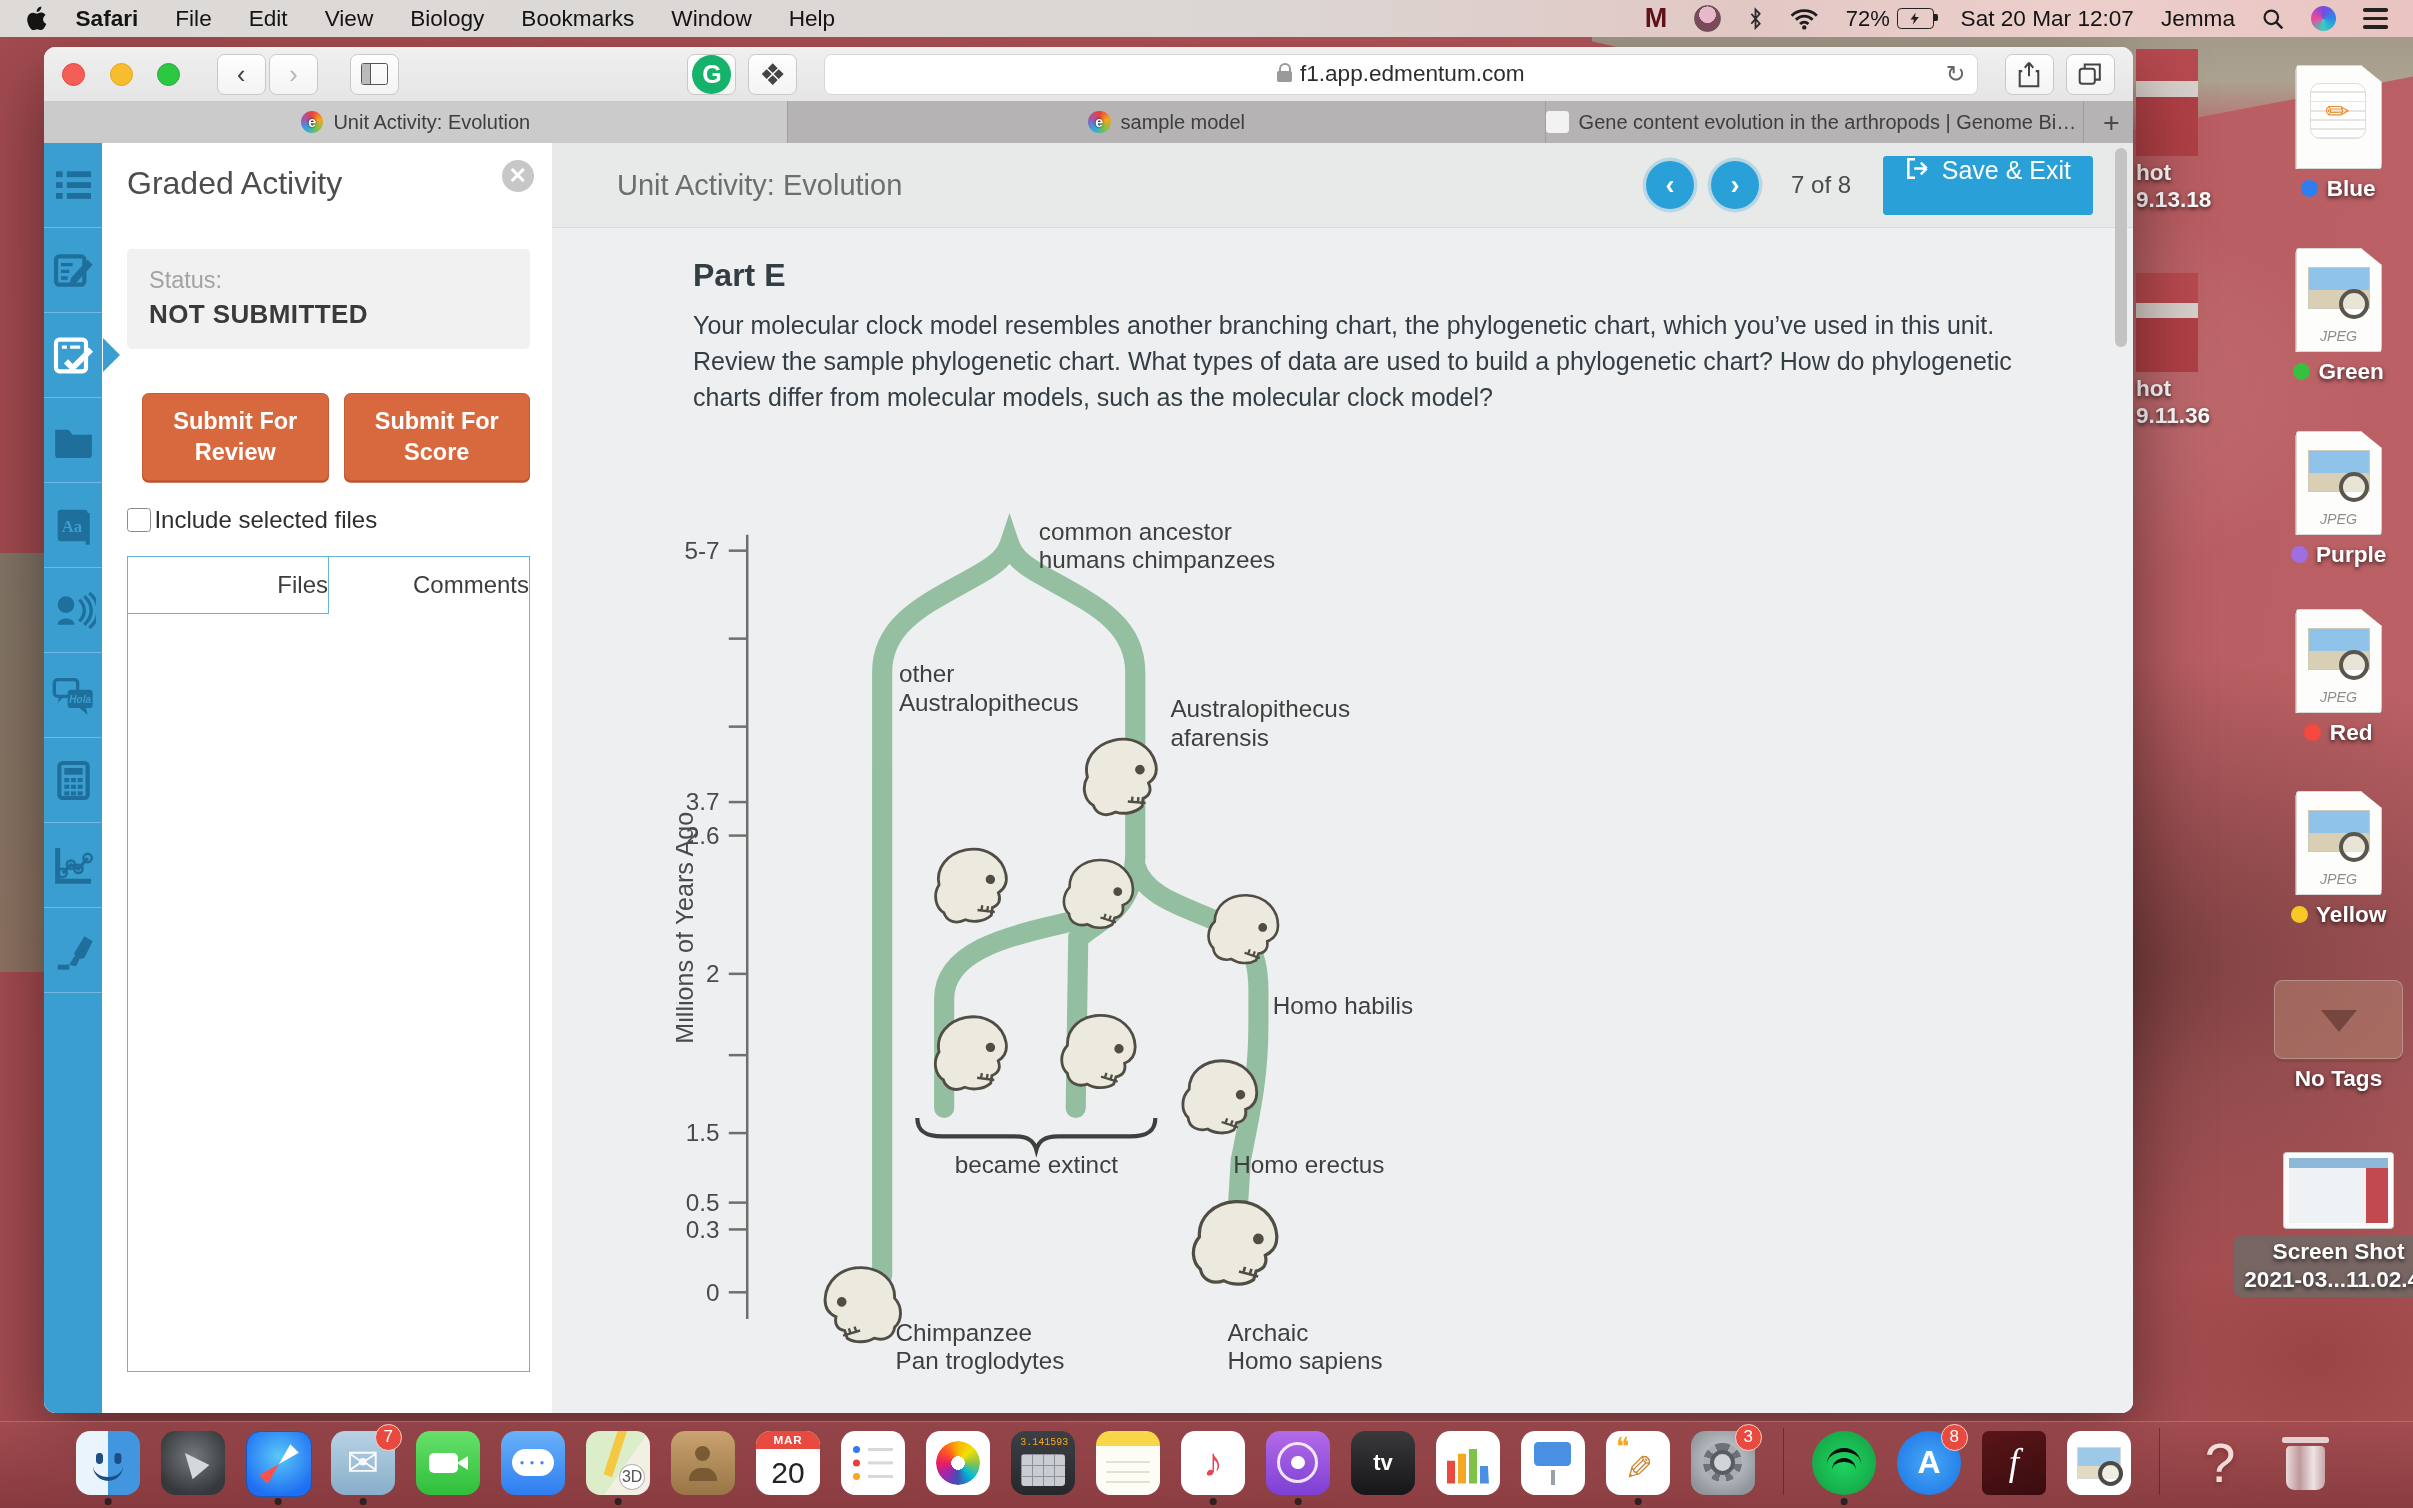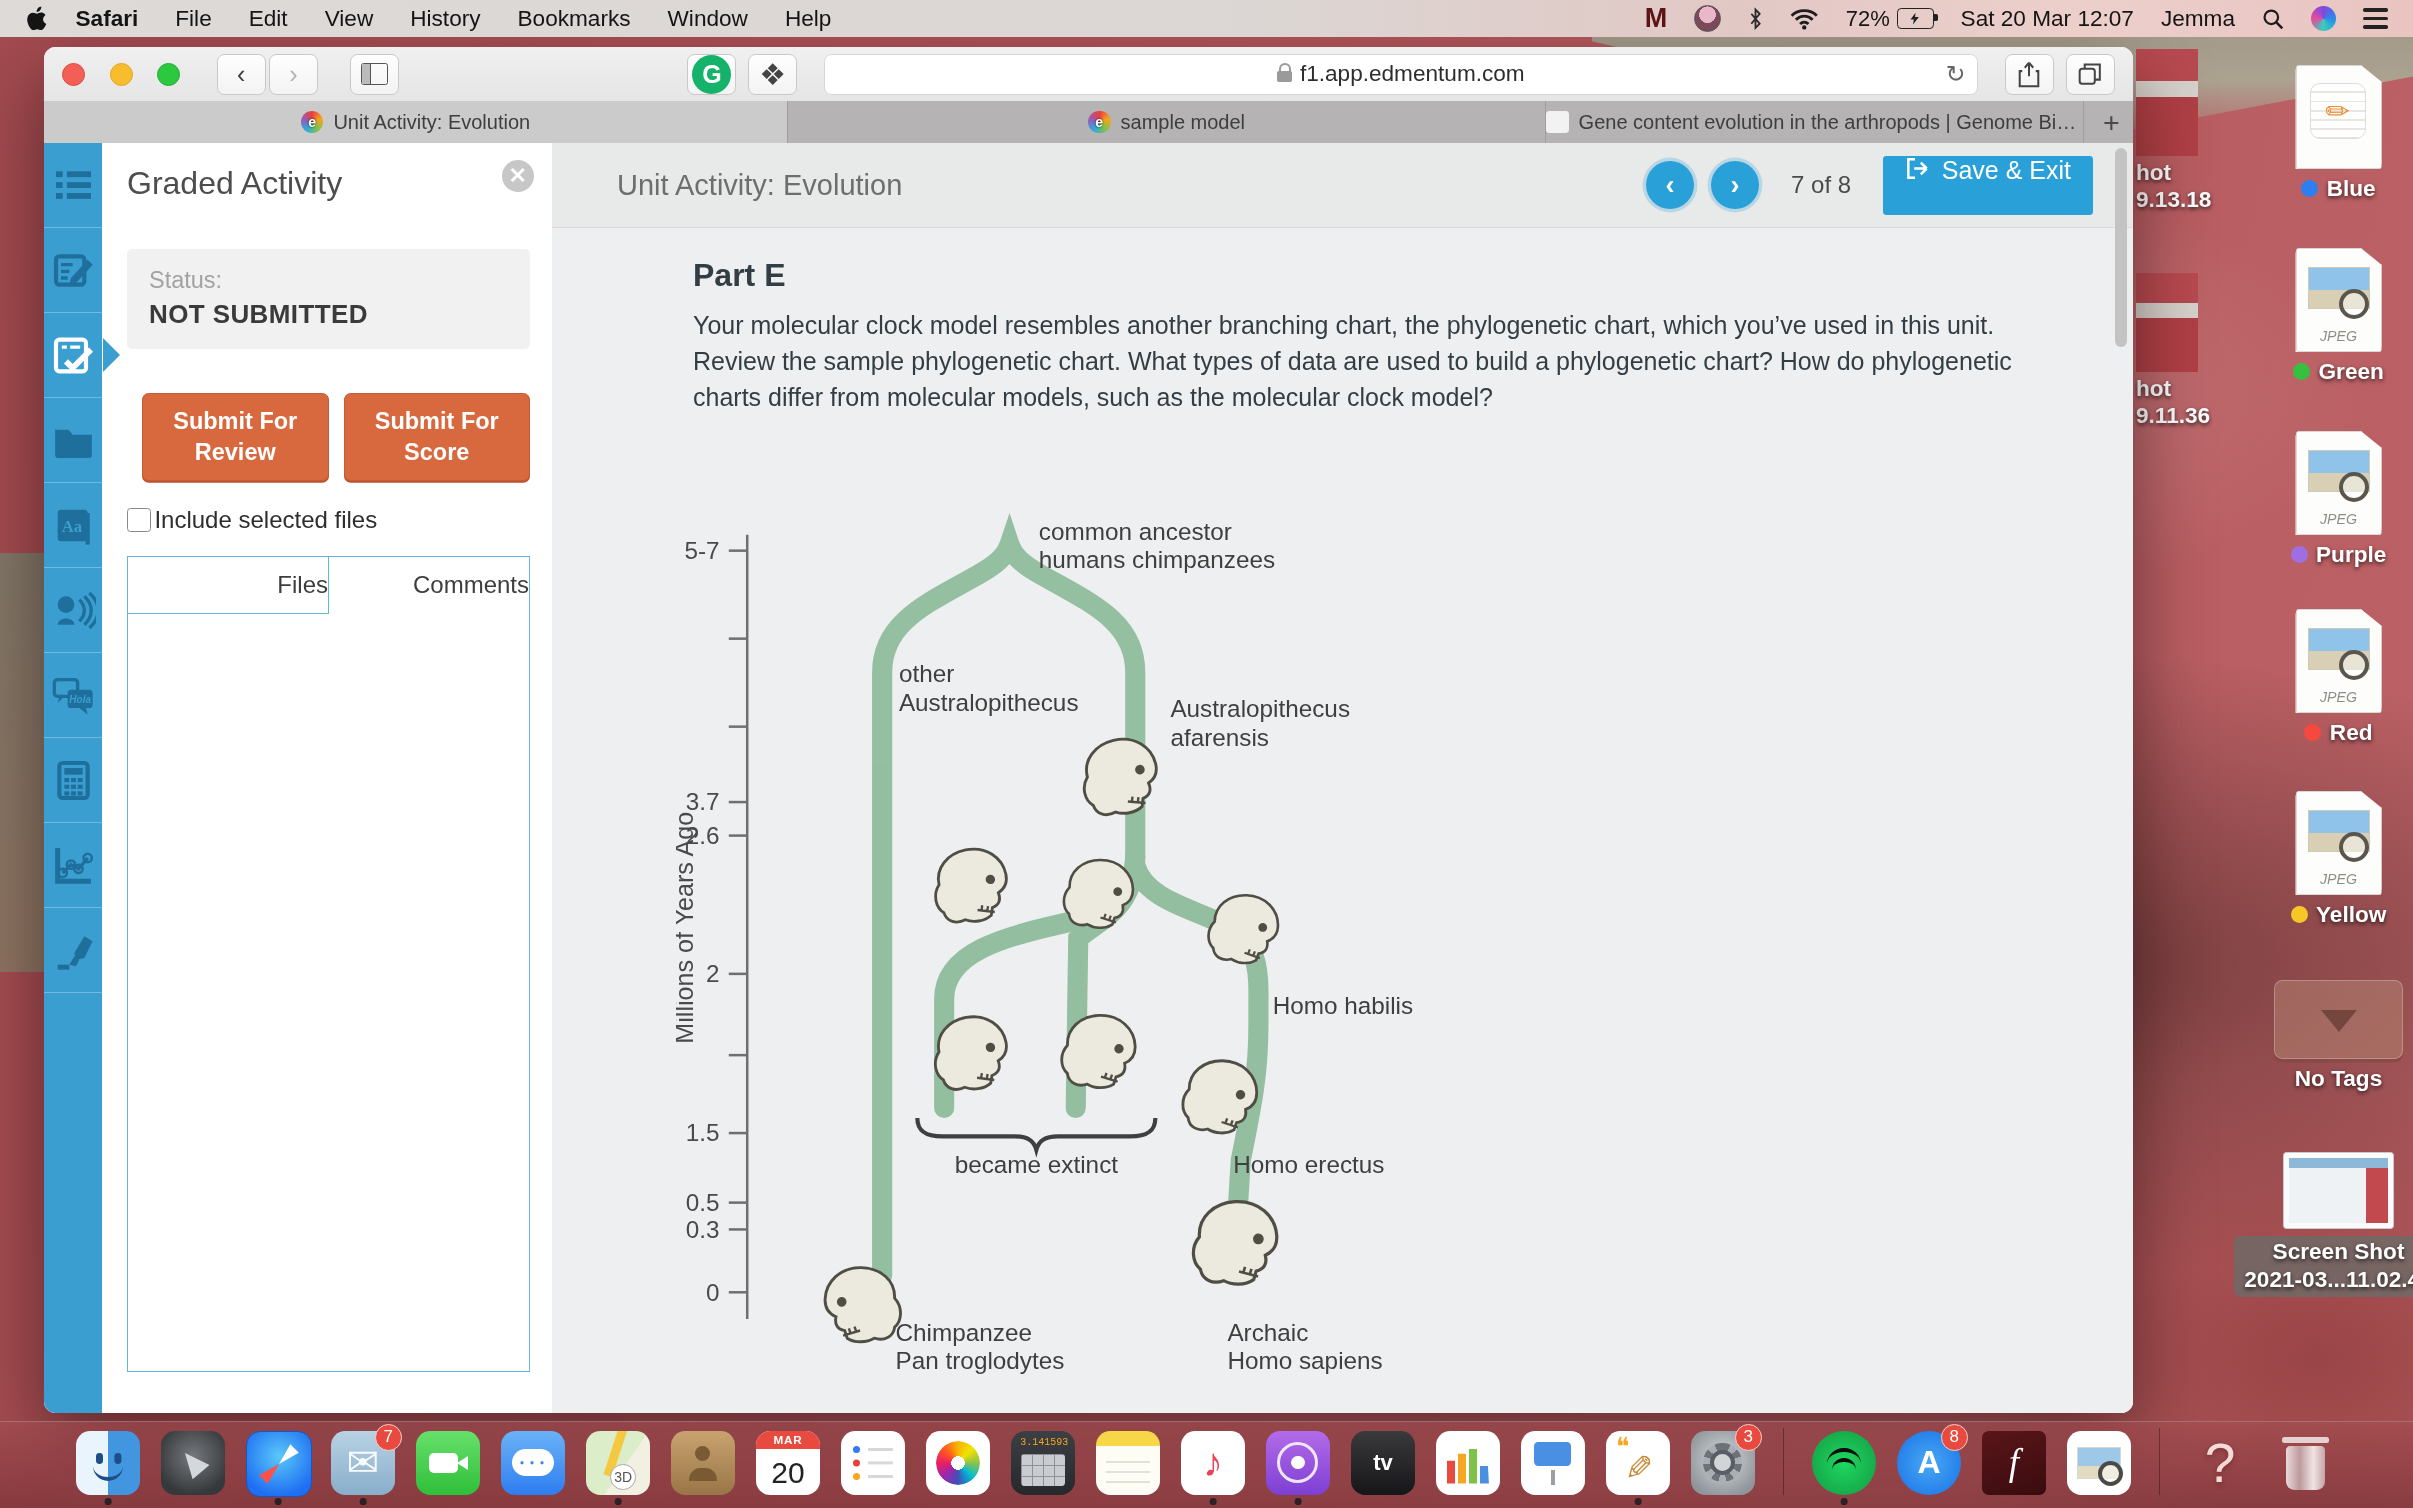--- a/index.html
+++ b/index.html
@@ -158,22 +158,22 @@
     border-left:22px solid #ff5147;border-right:22px solid #ffffff;transform:rotate(-45deg);}
   .di-mail{background:linear-gradient(180deg,#b8d2e4,#88aeca);}
   .di-mail::after{content:"✉";font-size:39px;color:#f8fafc;}
   .di-facetime{background:linear-gradient(180deg,#67e06b,#2fbf3a);}
   .di-facetime::before{content:"";width:28.5px;height:20px;background:#fff;border-radius:5px;margin-right:8.4px;}
   .di-facetime::after{content:"";position:absolute;right:11.7px;border-top:7.5px solid transparent;border-bottom:7.5px solid transparent;border-right:11px solid #fff;}
   .di-messages{background:linear-gradient(180deg,#6ab2f8,#2e7df0);}
   .di-messages::after{content:"● ● ●";font-size:7.5px;letter-spacing:1.7px;color:#3d87f0;background:#fff;border-radius:13.4px;padding:9.2px 7.5px;}
   .di-maps{background:linear-gradient(125deg,#dcedca 0 58%,#f2efe3 58%);}
   .di-maps::before{content:"";position:absolute;left:25px;top:-3.4px;width:9.2px;height:50px;background:#f5c842;transform:rotate(18deg);}
-  .di-maps .ov3d{position:absolute;right:14px;bottom:5px;width:23.5px;height:23.5px;border-radius:50%;background:#fff;border:0.8px solid #aaa;
-    font-size:14px;color:#555;display:flex;align-items:center;justify-content:center;}
+  .di-maps .ov3d{position:absolute;right:5px;bottom:5px;width:23.5px;height:23.5px;border-radius:50%;background:#fff;border:0.8px solid #aaa;
+    font-size:16px;color:#555;display:flex;align-items:center;justify-content:center;}
   .di-contacts{background:linear-gradient(180deg,#c9a36f,#997547);}
   .di-contacts::before{content:"";position:absolute;top:15px;width:15px;height:15px;border-radius:50%;background:#7a5a33;}
   .di-contacts::after{content:"";position:absolute;bottom:13.4px;width:28.5px;height:13.4px;border-radius:11.7px 11.7px 0 0;background:#7a5a33;}
   .di-calendar{background:#fff;}
   .cal-m{position:absolute;top:0;left:0;right:0;height:18.4px;background:#e94a3f;color:#fff;font-size:11.7px;font-weight:bold;text-align:center;line-height:18.4px;letter-spacing:0.8px;}
   .cal-d{position:absolute;top:20px;left:0;right:0;bottom:0;display:flex;align-items:center;justify-content:center;font-size:30px;color:#222;}
   .di-reminders{background:#fff;}
   .di-reminders::before{content:"";position:absolute;left:11.7px;top:15px;width:7.5px;height:7.5px;border-radius:50%;background:#3478f6;
     box-shadow:0 13.4px 0 #e8413c,0 27px 0 #f5a623;}
   .di-reminders::after{content:"";position:absolute;left:27px;top:17px;width:25px;height:3.4px;background:#d8d8d8;box-shadow:0 13.4px 0 #d8d8d8,0 27px 0 #d8d8d8;}
@@ -314,21 +314,21 @@
     <span class="mb-icon">
       <svg width="22" height="25" viewBox="0 0 26 30">
           <path fill="#141414" d="M21.5 16c0-3.5 2.9-5.2 3-5.3-1.6-2.4-4.2-2.7-5.1-2.8-2.2-.2-4.2 1.3-5.3 1.3-1.1 0-2.8-1.3-4.6-1.2-2.4 0-4.6 1.4-5.8 3.5C1.2 15.8 3 22 5.4 25.4c1.2 1.7 2.6 3.6 4.4 3.5 1.8-.1 2.5-1.1 4.6-1.1 2.1 0 2.8 1.1 4.6 1.1 1.9 0 3.2-1.7 4.3-3.4 1.4-2 1.9-3.9 2-4-.1 0-3.8-1.5-3.8-5.5zM17.9 5.2c1-1.2 1.6-2.8 1.5-4.5-1.4.1-3.1 1-4.1 2.1-.9 1-1.7 2.7-1.5 4.3 1.5.1 3.1-.7 4.1-1.9z"></path>
         </svg>
     </span>
     <span class="mb-menus">
         <span class="mb-item bold">Safari</span>
         <span class="mb-item">File</span>
         <span class="mb-item">Edit</span>
         <span class="mb-item">View</span>
-        <span class="mb-item">History</span>
+        <span class="mb-item">Biology</span>
         <span class="mb-item">Bookmarks</span>
         <span class="mb-item">Window</span>
         <span class="mb-item">Help</span>
       </span>
     <span class="mb-right">
       <span class="mb-icon" style="font-weight:bold;font-size:27px;color:#5d1216;">M</span>
       <span class="avatar"></span>
       <span class="mb-icon">
         <svg width="15" height="23.5" viewBox="0 0 18 28">
             <path d="M4 8 L14 20 L9 25 L9 3 L14 8 L4 20" stroke="#2b2b2b" stroke-width="2.2" fill="none"></path>

